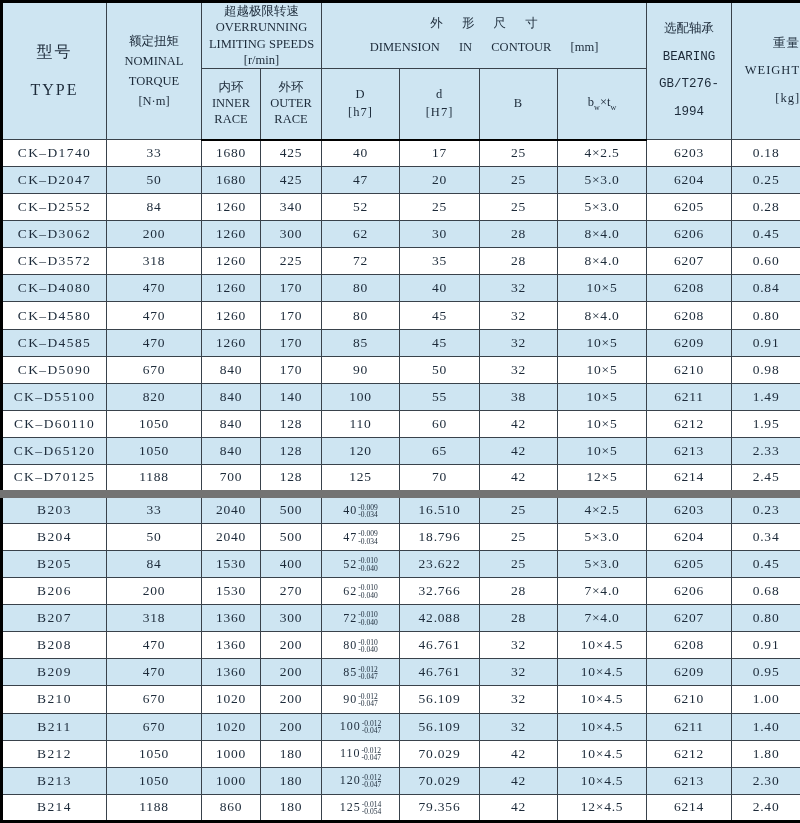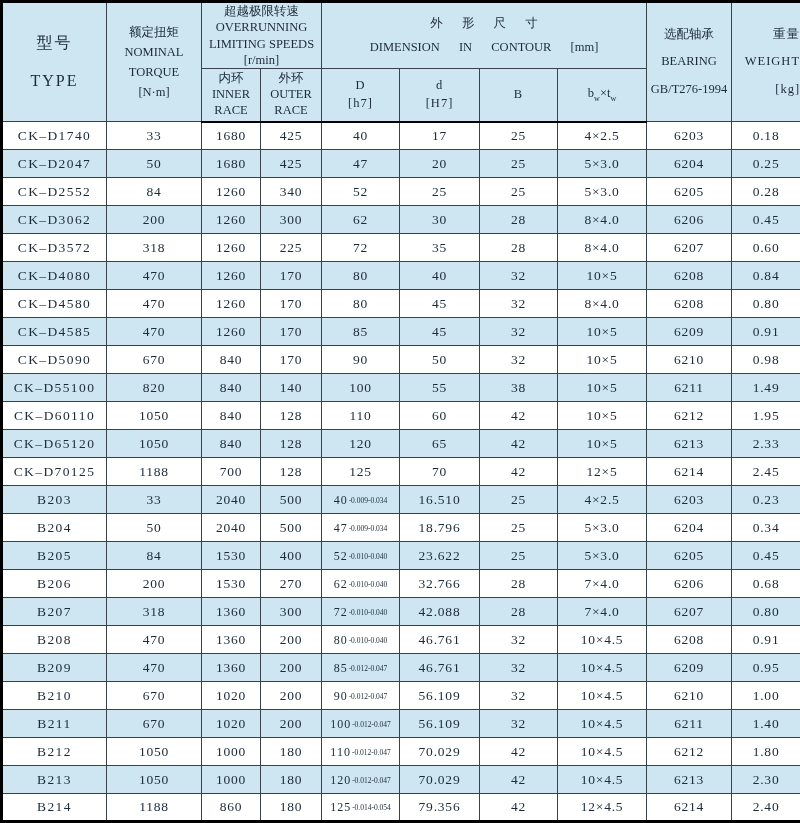--- a/index.html
+++ b/index.html
@@ -30,46 +30,46 @@
     overflow: hidden;
   }
   thead th {
     background: #cee5f2;
     font-weight: normal;
     white-space: pre-line;
     font-size: 12.5px;
     line-height: 1.35;
   }
   thead tr.h-top { height: 64px; }
-  thead tr.h-sub { height: 53px; }
+  thead tr.h-sub { height: 71px; }
   thead tr.h-sub th { border-bottom: 2px solid #000; }
   .th-type   { font-size: 16px; line-height: 2.4; letter-spacing: 2px; }
   .th-torque { line-height: 1.6; text-align: center; }
   .th-speeds { line-height: 1.3; }
   .th-dim    { line-height: 1.9; word-spacing: 16px; }
-  .th-bearing{ line-height: 2.2; }
+  .th-bearing{ line-height: 2.2; font-family: Liberation Mono, monospace; }
   .th-weight { line-height: 2.2; letter-spacing: 1px; text-align: right; }
   .th-race   { line-height: 1.25; }
   .th-dd     { line-height: 1.4; letter-spacing: 1px; }
   .th-keyway sub { font-size: 8px; }
 
   tbody tr { height: 19px; }
   tbody td {
     font-size: 13.5px;
     letter-spacing: 0.8px;
     background: #ffffff;
   }
   tbody tr.alt td { background: #cee5f2; }
-  tbody tr.section-break td { border-top: 1px solid #737373; }
+  tbody tr.section-break td { border-top: 8px solid #737373; }
   tbody td.c-type { letter-spacing: 1.4px; }
 
   .dval-small { font-size: 12px; letter-spacing: 1px; }
   .tol {
     display: inline-flex;
-    flex-direction: row;
+    flex-direction: column;
     justify-content: center;
     vertical-align: middle;
     font-size: 7.5px;
     line-height: 7.5px;
     letter-spacing: 0;
     margin-left: 1px;
     text-align: left;
   }
 </style>
 </head>

